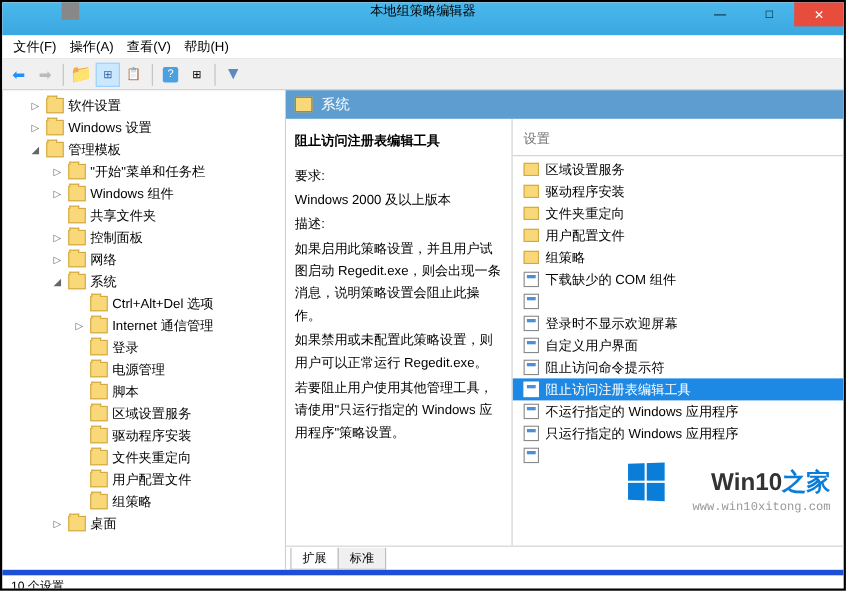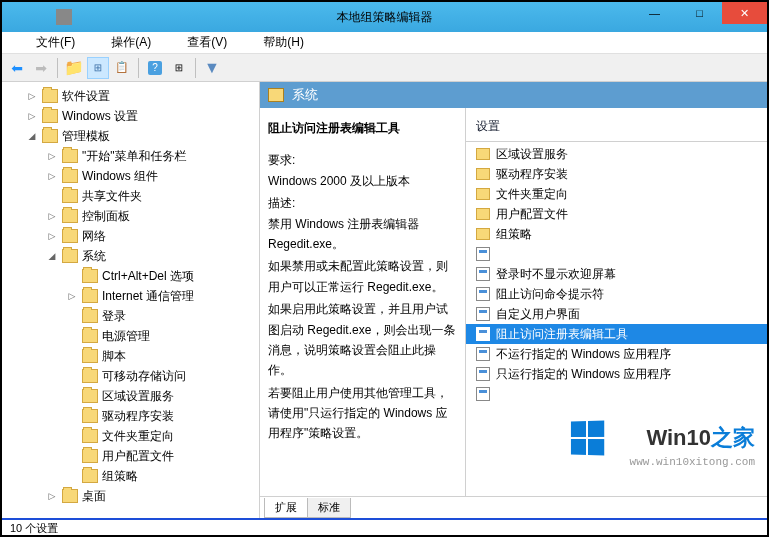--- a/index.html
+++ b/index.html
@@ -1,27 +1,27 @@
 <!DOCTYPE html>
 <html><head>
   <meta charset="utf-8">
   <style>
     * { margin: 0; padding: 0; box-sizing: border-box; font-family: "Microsoft YaHei", "Segoe UI", sans-serif; }
     body { width: 769px; height: 537px; background: #fff; border: 2px solid #000; overflow: hidden; }
     
-    .titlebar { height: 30px; background: linear-gradient(#4bb9ec, #3aa8e0); display: flex; align-items: center; position: relative; padding-left: 46px; }
+    .titlebar { height: 30px; background: linear-gradient(#4bb9ec, #3aa8e0); display: flex; position: relative; padding-left: 46px; }
     .titlebar-icon { width: 16px; height: 16px; margin-left: 8px; background: #888; position: relative; }
     .titlebar-title { position: absolute; left: 50%; transform: translateX(-50%); color: #000; font-size: 12px; }
     .window-controls { position: absolute; right: 0; top: 0; display: flex; }
     .win-btn { width: 45px; height: 22px; display: flex; align-items: center; justify-content: center; font-size: 11px; }
     .win-btn.close { background: #e74c3c; color: #fff; }
     .win-btn.min, .win-btn.max { color: #000; }
     
     .menubar { height: 22px; background: #fff; display: flex; align-items: center; padding: 0 4px; font-size: 12px; border-bottom: 1px solid #e0e0e0; }
-    .menu-item { padding: 2px 6px; cursor: default; margin-left: 24px; }
+    .menu-item { padding: 2px 6px; cursor: default; }
     
     .toolbar { height: 28px; background: #f0f0f0; border-bottom: 1px solid #d0d0d0; display: flex; align-items: center; padding: 0 4px; gap: 2px; }
     .tool-btn { width: 22px; height: 22px; display: flex; align-items: center; justify-content: center; border: 1px solid transparent; }
     .tool-btn.active { background: #cce8ff; border: 1px solid #99d1ff; }
     .divider { width: 1px; height: 20px; background: #c0c0c0; margin: 0 3px; }
     .arrow { font-size: 14px; color: #1e90ff; }
     .arrow.disabled { color: #bbb; }
     
     .main { display: flex; height: 436px; }
     
@@ -38,33 +38,33 @@
     .header-bar { height: 26px; background: #5d9dd0; display: flex; align-items: center; padding: 0 8px; color: #fff; font-size: 13px; gap: 8px; }
     .header-fold { width: 16px; height: 14px; background: #f8d878; border: 1px solid #aa8020; }
     
     .content-split { flex: 1; display: flex; position: relative; }
     .desc-panel { width: 206px; padding: 10px 8px; font-size: 12px; line-height: 1.7; border-right: 1px solid #d0d0d0; overflow: hidden; }
     .desc-title { font-weight: bold; margin-bottom: 12px; }
     .desc-link { color: #0066cc; text-decoration: underline; cursor: pointer; }
     .desc-section { margin-top: 2px; }
     
     .list-panel { flex: 1; padding: 6px 0; font-size: 12px; overflow-y: auto; }
-    .list-header { padding: 4px 10px; color: #0f172a; }
+    .list-header { padding: 4px 10px; color: #737373; }
     .divider-h { height: 1px; background: #d0d0d0; margin: 2px 0; }
     .list-item { display: flex; align-items: center; height: 20px; padding: 0 10px; cursor: default; gap: 6px; }
     .list-item.sel { background: #1e88e5; color: #fff; }
     .list-icon { width: 14px; height: 14px; border: 1px solid #888; background: #fff; position: relative; flex-shrink: 0; }
     .list-icon::after { content: ''; position: absolute; top: 2px; left: 2px; right: 2px; height: 3px; background: #4a90d9; }
     .list-item.sel .list-icon { border-color: #fff; }
     
     .tabs-row { height: 22px; border-top: 1px solid #d0d0d0; display: flex; align-items: flex-end; padding-left: 4px; font-size: 11px; }
     .tab { padding: 2px 10px; border: 1px solid #bbb; border-top: none; background: #f0f0f0; margin-right: -1px; cursor: default; }
     .tab.active { background: #fff; }
     
-    .statusbar { height: 20px; border-top: 2px solid #1d4ed8; font-size: 11px; padding: 2px 8px; display: flex; align-items: flex-end; }
+    .statusbar { height: 20px; border-top: 5px solid #1d4ed8; font-size: 11px; padding: 2px 8px; display: flex; align-items: flex-start; }
     
     .watermark { position: absolute; right: 12px; bottom: 28px; text-align: right; pointer-events: none; }
     .watermark .logo { display: flex; align-items: center; justify-content: flex-end; gap: 4px; }
     .winlogo { display: grid; grid-template-columns: 1fr 1fr; grid-template-rows: 1fr 1fr; gap: 2px; width: 34px; height: 34px; transform: perspective(100px) rotateY(-12deg); }
     .winlogo div { background: #0a7dd8; }
     .brand { font-size: 22px; font-weight: bold; color: #333; margin-left: 38px; }
     .brand .zh { color: #0a7dd8; }
     .url { font-size: 11px; color: #999; margin-top: 1px; font-family: Liberation Mono, monospace; }
     
     ::-webkit-scrollbar { width: 16px; }
@@ -189,25 +189,20 @@
         <span>电源管理</span>
       </div>
       <div class="tree-node indent-3">
         <span class="exp"></span>
         <span class="fold"></span>
         <span>脚本</span>
       </div>
       <div class="tree-node indent-3">
         <span class="exp"></span>
         <span class="fold"></span>
-        <span>可移动存储访问</span>
-      </div>
-      <div class="tree-node indent-3">
-        <span class="exp"></span>
-        <span class="fold"></span>
         <span>区域设置服务</span>
       </div>
       <div class="tree-node indent-3">
         <span class="exp"></span>
         <span class="fold"></span>
         <span>驱动程序安装</span>
       </div>
       <div class="tree-node indent-3">
         <span class="exp"></span>
         <span class="fold"></span>
@@ -235,23 +230,22 @@
       <div class="header-fold"></div>
       <span>系统</span>
     </div>
 
     <div class="content-split">
       <div class="desc-panel">
         <div class="desc-title">阻止访问注册表编辑工具</div>
         <div class="desc-section">要求:</div>
         <div>Windows 2000 及以上版本</div>
         <div class="desc-section">描述:</div>
-        <div>禁用 Windows 注册表编辑器 Regedit.exe。</div>
+        <div class="desc-section">如果启用此策略设置，并且用户试图启动 Regedit.exe，则会出现一条消息，说明策略设置会阻止此操作。</div>
         <div class="desc-section">如果禁用或未配置此策略设置，则用户可以正常运行 Regedit.exe。</div>
-        <div class="desc-section">如果启用此策略设置，并且用户试图启动 Regedit.exe，则会出现一条消息，说明策略设置会阻止此操作。</div>
         <div class="desc-section">若要阻止用户使用其他管理工具，请使用"只运行指定的 Windows 应用程序"策略设置。</div>
       </div>
 
       <div class="list-panel">
         <div class="list-header">设置</div>
         <div class="divider-h"></div>
         <div id="list">
             <div class="list-item">
               <span class="fold" style="width:14px;height:12px;background:#f8d878;border:1px solid #d4a840;flex-shrink:0"></span>
               <span>区域设置服务</span>
@@ -267,32 +261,36 @@
             <div class="list-item">
               <span class="fold" style="width:14px;height:12px;background:#f8d878;border:1px solid #d4a840;flex-shrink:0"></span>
               <span>用户配置文件</span>
             </div>
             <div class="list-item">
               <span class="fold" style="width:14px;height:12px;background:#f8d878;border:1px solid #d4a840;flex-shrink:0"></span>
               <span>组策略</span>
             </div>
             <div class="list-item">
               <span class="list-icon"></span>
+              <span>下载缺少的 COM 组件</span>
+            </div>
+            <div class="list-item">
+              <span class="list-icon"></span>
             </div>
             <div class="list-item">
               <span class="list-icon"></span>
               <span>登录时不显示欢迎屏幕</span>
             </div>
             <div class="list-item">
               <span class="list-icon"></span>
+              <span>自定义用户界面</span>
+            </div>
+            <div class="list-item">
+              <span class="list-icon"></span>
               <span>阻止访问命令提示符</span>
-            </div>
-            <div class="list-item">
-              <span class="list-icon"></span>
-              <span>自定义用户界面</span>
             </div>
             <div class="list-item sel">
               <span class="list-icon"></span>
               <span>阻止访问注册表编辑工具</span>
             </div>
             <div class="list-item">
               <span class="list-icon"></span>
               <span>不运行指定的 Windows 应用程序</span>
             </div>
             <div class="list-item">

